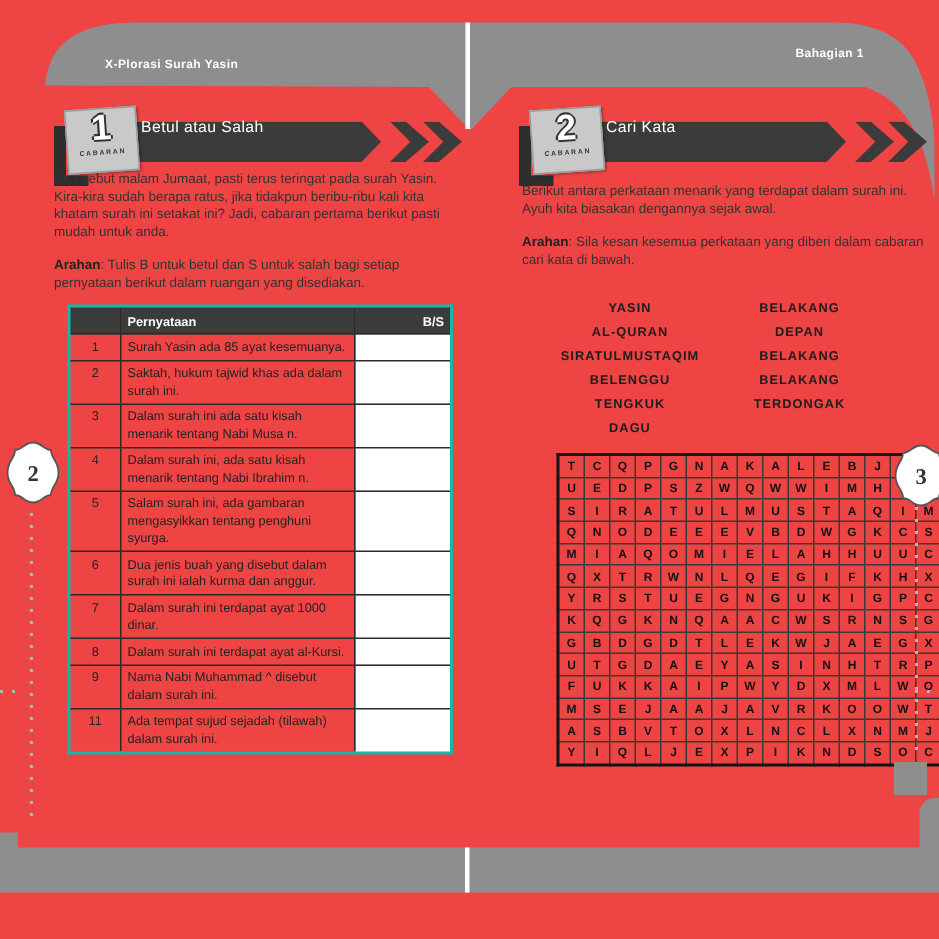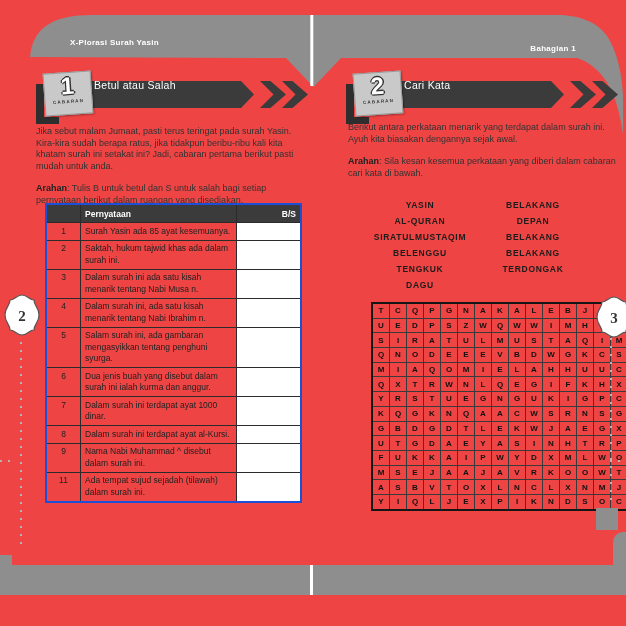--- a/index.html
+++ b/index.html
@@ -38,21 +38,21 @@
   .chev.c1{left:224px;} .chev.c2{left:246px;}
 
   
   .intro{width:274px;font-size:9px;line-height:11.6px;color:#333;}
   .intro p{margin:0 0 11px 0;}
   .intro b{color:#222;}
 
   
   #statements{left:45px;top:203px;width:227px;border-collapse:collapse;table-layout:fixed;}
   #statements th,#statements td{border:1px solid #2b2b2b;}
-  #statements{border:2px solid #1d4ed8;}
+  #statements{border:2px solid #14b8a6;}
   #statements th{background:#3b3b3b;color:#fff;font-size:8.5px;font-weight:bold;height:15px;padding:1px 4px;}
   th.h-no{width:25px;} th.h-text{width:147px;text-align:left;} th.h-ans{width:55px;text-align:right;}
   #statements td{font-size:8.5px;line-height:11.5px;vertical-align:top;padding:2.5px 4px;}
   td.c-no{text-align:center;color:#222;}
   td.c-text{color:#222;}
   td.c-ans{background:#fff;}
 
   
   .wordcol{width:140px;text-align:center;}
   .word{height:16px;line-height:16px;font-size:8.5px;font-weight:bold;letter-spacing:.7px;color:#1c1c1c;}
@@ -69,35 +69,35 @@
 <body>
 
 <div id="canvas">
 
   <svg id="top-deco" class="abs" width="626" height="170" viewBox="0 0 626 170">
     <path fill="#8e8e8e" d="M30,57 C33,26 55,15 92,15 L556,15 C584,15 602,25 610,41
       C617,54 622,73 623,96 L623,134 C618,97 606,68 577,58 L341,58 L313.5,87 L286,58 Z"></path>
     <rect x="310.3" y="15" width="3" height="71" fill="#ffffff"></rect>
   </svg>
   <div class="abs band-text" style="left:70px;top:38px;">X-Plorasi Surah Yasin</div>
-  <div class="abs band-text" style="left:490px;top:44px;width:86px;text-align:right;">Bahagian 1</div>
+  <div class="abs band-text" style="left:490px;top:31px;width:86px;text-align:right;">Bahagian 1</div>
 
   <div class="abs challenge" style="left:36px;top:72px;">
     <div class="lbracket"></div>
     <div class="chal-bar"></div>
     <div class="chal-title">Betul atau Salah</div>
     <div class="badge-sq">
       <span class="badge-num">1</span>
       <span class="badge-cap">CABARAN</span>
     </div>
     <div class="chev c1"></div>
     <div class="chev c2"></div>
   </div>
 
-  <div class="abs intro" style="left:36px;top:126px;">
+  <div class="abs intro" style="left:36px;top:114px;">
     <p>Jika sebut malam Jumaat, pasti terus teringat pada surah Yasin. Kira-kira sudah berapa ratus, jika tidakpun beribu-ribu kali kita khatam surah ini setakat ini? Jadi, cabaran pertama berikut pasti mudah untuk anda.</p>
     <p><b>Arahan</b><span>: Tulis B untuk betul dan S untuk salah bagi setiap pernyataan berikut dalam ruangan yang disediakan.</span></p>
   </div>
 
   <table id="statements" class="abs">
     <thead>
       <tr>
         <th class="h-no"></th>
         <th class="h-text">Pernyataan</th>
         <th class="h-ans">B/S</th>

